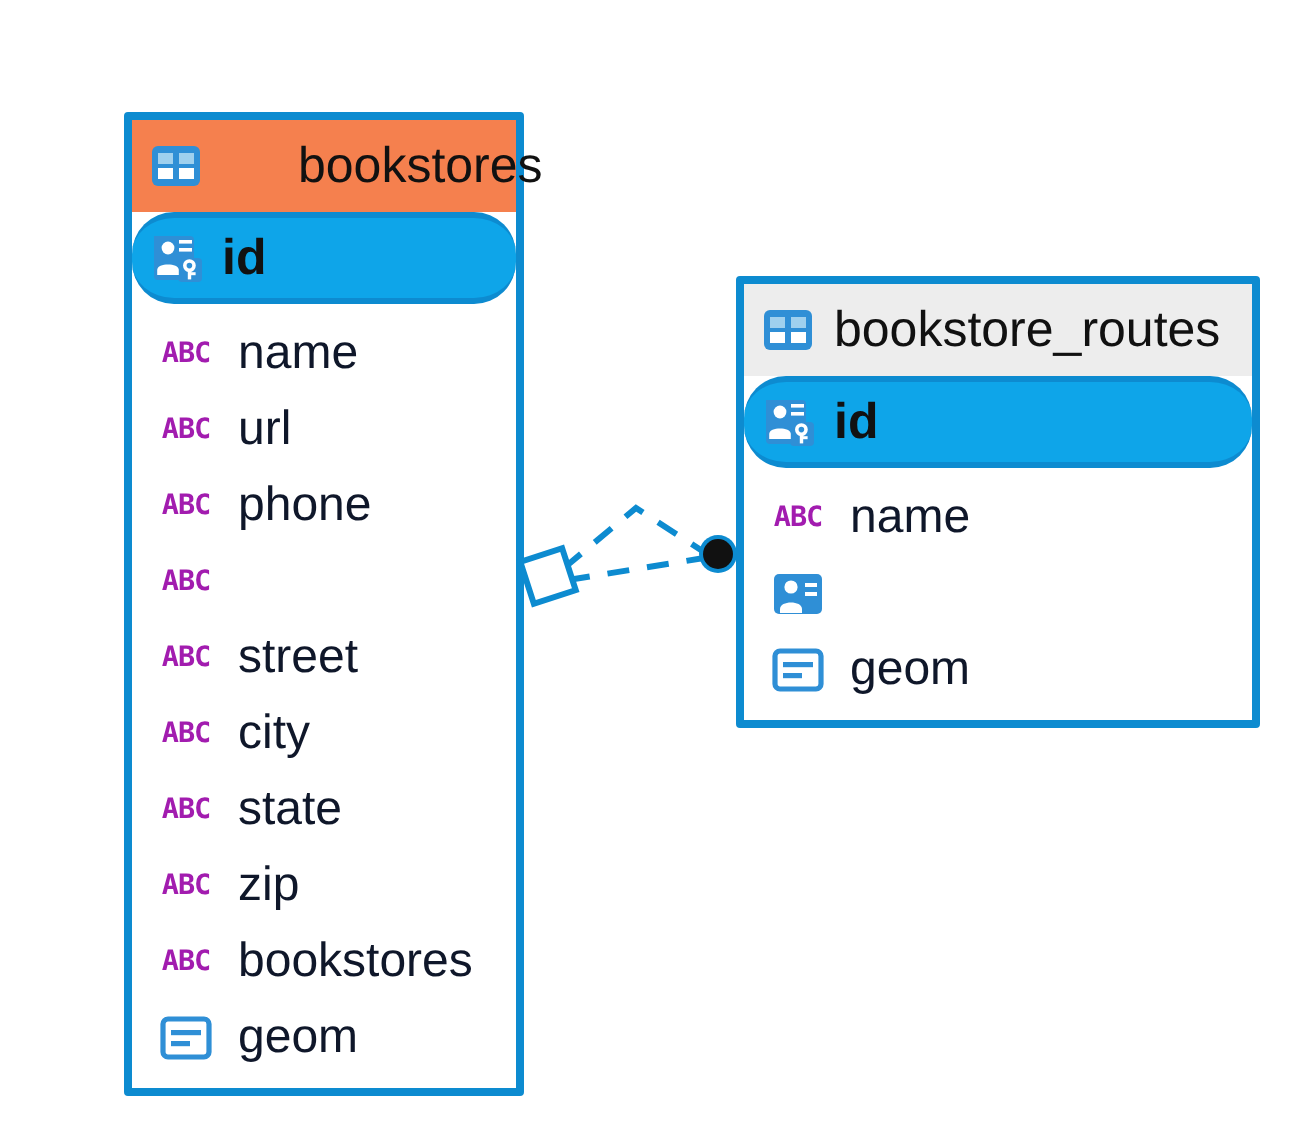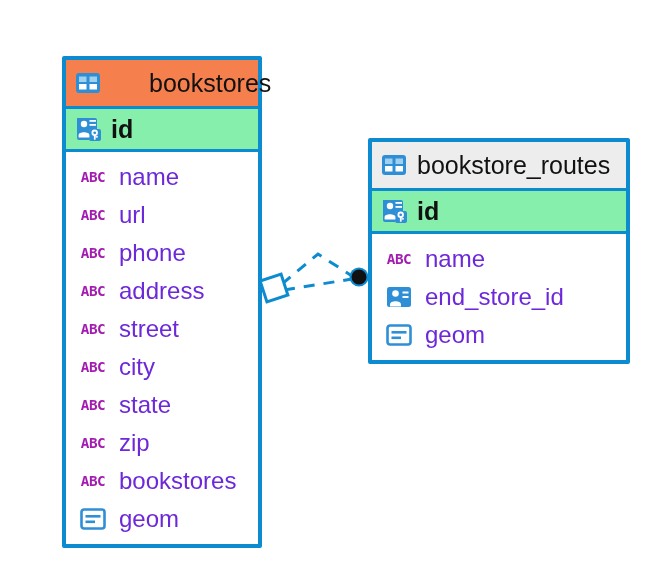--- a/index.html
+++ b/index.html
@@ -51,21 +51,22 @@
 
   .pk-row {
     display: flex;
     align-items: center;
     gap: 8px;
     height: 46px;
     padding: 0 10px 0 9px;
     box-sizing: border-box;
     border-top: 3px solid #0d8bd0;
     border-bottom: 3px solid #0d8bd0;
-    background: #86efac;
+    background: #0ea5e9;
+    border-radius: 21px;
   }
   .pk-label {
     font-size: 25px;
     font-weight: bold;
     color: #111111;
     line-height: 1;
   }
 
   .field-list {
     padding: 6px 0 6px 0;
@@ -73,21 +74,21 @@
   .field-row {
     display: flex;
     align-items: center;
     gap: 9px;
     height: 38px;
     padding: 0 10px 0 10px;
     box-sizing: border-box;
   }
   .field-label {
     font-size: 24px;
-    color: #6d28d9;
+    color: #0f172a;
     line-height: 1;
     white-space: nowrap;
   }
 
   
   .icon {
     flex: 0 0 auto;
     display: inline-flex;
     align-items: center;
     justify-content: center;
@@ -162,21 +163,20 @@
         <div class="field-row">
           <span class="icon-abc">ABC</span>
           <span class="field-label">url</span>
         </div>
         <div class="field-row">
           <span class="icon-abc">ABC</span>
           <span class="field-label">phone</span>
         </div>
         <div class="field-row">
           <span class="icon-abc">ABC</span>
-          <span class="field-label">address</span>
         </div>
         <div class="field-row">
           <span class="icon-abc">ABC</span>
           <span class="field-label">street</span>
         </div>
         <div class="field-row">
           <span class="icon-abc">ABC</span>
           <span class="field-label">city</span>
         </div>
         <div class="field-row">
@@ -244,21 +244,20 @@
         <div class="field-row">
           <span class="icon" style="width: 34px;">
             <svg width="26" height="22" viewBox="0 0 26 22" aria-hidden="true">
               <rect x="1" y="1" width="24" height="20" rx="2.5" fill="#2f8fd6"></rect>
               <circle cx="9.5" cy="7.5" r="3.3" fill="#ffffff"></circle>
               <path d="M4 18.5 C4 14.2 15 14.2 15 18.5 L15 20.5 L4 20.5 Z" fill="#ffffff"></path>
               <rect x="16.5" y="5.5" width="6" height="2" fill="#ffffff"></rect>
               <rect x="16.5" y="10" width="6" height="2" fill="#ffffff"></rect>
             </svg>
           </span>
-          <span class="field-label">end_store_id</span>
         </div>
         <div class="field-row">
           <span class="icon" style="width: 34px;">
             <svg width="26" height="22" viewBox="0 0 26 22" aria-hidden="true">
               <rect x="1.5" y="1.5" width="23" height="19" rx="2.5" fill="#ffffff" stroke="#2f8fd6" stroke-width="2.6"></rect>
               <rect x="5.5" y="7" width="15" height="2.6" fill="#2f8fd6"></rect>
               <rect x="5.5" y="12.5" width="9.5" height="2.6" fill="#2f8fd6"></rect>
             </svg>
           </span>
           <span class="field-label">geom</span>

